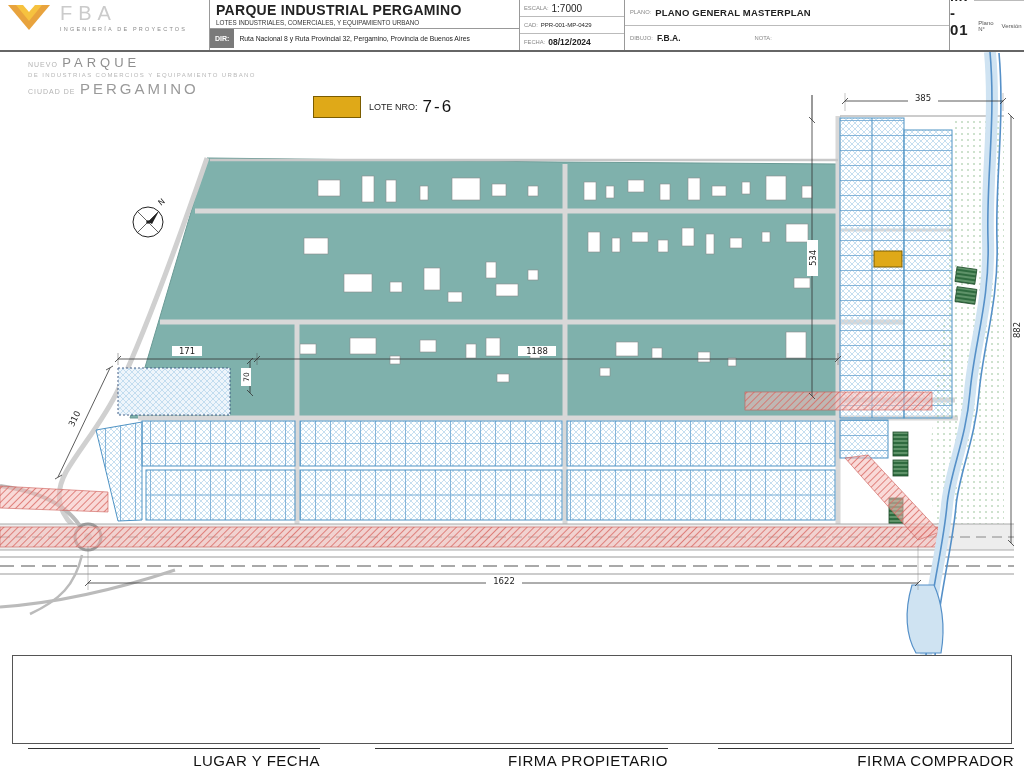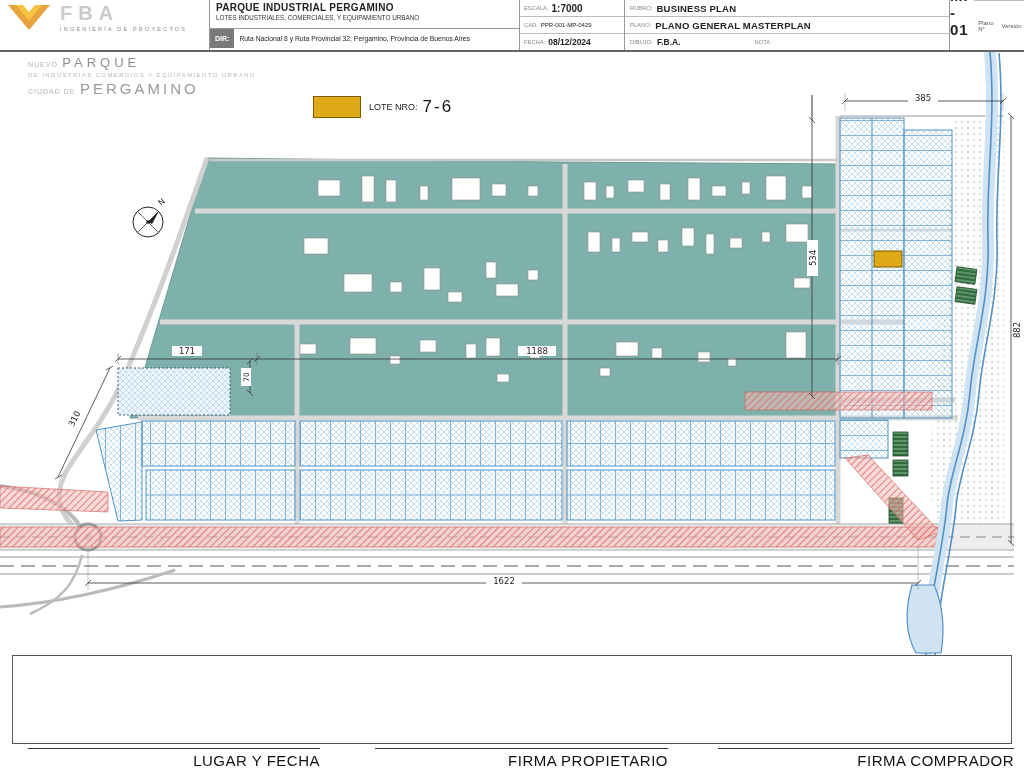--- a/index.html
+++ b/index.html
@@ -5,35 +5,35 @@
   html,body{margin:0;padding:0}
   body{width:1024px;height:768px;position:relative;overflow:hidden;background:#fff;
        font-family:"Liberation Sans",sans-serif;color:#222}
 
   
   .titleblock{position:absolute;top:0;left:0;width:1024px;height:50px;display:flex;
               border-bottom:2px solid #666;background:#fff;z-index:5}
   .tb-cell{border-right:1px solid #999;height:100%;position:relative;box-sizing:border-box}
   .tb-logo{width:210px;display:flex;align-items:flex-start;padding:3px 6px;gap:8px}
   .logo-mark{width:46px;height:30px}
-  .logo-brand{font-size:20px;letter-spacing:6px;color:#cbcbcb;font-weight:bold;line-height:20px}
+  .logo-brand{font-size:20px;letter-spacing:6px;color:#cbcbcb;font-weight:normal;line-height:20px}
   .logo-tagline{font-size:5.5px;letter-spacing:2.2px;color:#8a8a8a;margin-top:3px}
   .tb-title{width:310px;display:flex;flex-direction:column}
   .tb-title-top{height:29px;padding:2px 6px;border-bottom:1px solid #999;box-sizing:border-box}
-  .proj-title{font-size:10px;font-weight:bold;letter-spacing:.3px}
+  .proj-title{font-size:14px;font-weight:bold;letter-spacing:.3px}
   .proj-sub{font-size:6.3px;color:#333;margin-top:1px}
   .tb-title-dir{height:19px;display:flex;align-items:stretch}
   .dir-label{background:#7a7a7a;color:#fff;font-size:7px;font-weight:bold;padding:0 5px;
              display:flex;align-items:center;margin-right:5px}
   .dir-value{font-size:6.8px;color:#222;align-self:center}
   .tb-meta{width:105px;display:flex;flex-direction:column}
   .meta-row{flex:1;display:flex;align-items:center;padding:0 4px;border-bottom:1px solid #bbb;gap:3px;box-sizing:border-box}
   .meta-row:last-child{border-bottom:none}
   .lbl{font-size:5.8px;color:#888;white-space:nowrap}
-  .val-strong{font-size:10px;font-weight:bold}
+  .val-strong{font-size:10px;font-weight:normal}
   .val-tiny{font-size:6px}
   .val-med{font-size:8.5px;font-weight:bold}
   .tb-rubro{width:325px;display:flex;flex-direction:column}
   .rubro-row{flex:1;display:flex;align-items:center;gap:4px;padding:0 5px;border-bottom:1px solid #bbb;box-sizing:border-box}
   .rubro-row:last-child{border-bottom:none}
   .val-plan{font-size:9.5px;font-weight:bold;letter-spacing:.2px}
   .nota-group{margin-left:70px;display:flex;gap:3px;align-items:center}
   .tb-code{width:74px;border-right:none;display:flex;flex-direction:row}
   .code-main{font-size:15px;font-weight:bold;letter-spacing:1px;height:24px;display:flex;
              align-items:center;justify-content:center}
@@ -98,24 +98,20 @@
       <span class="lbl">CAD:</span>
       <span class="val-tiny">PPR-001-MP-0429</span>
     </div>
     <div class="meta-row">
       <span class="lbl">FECHA:</span>
       <span class="val-med">08/12/2024</span>
     </div>
   </div>
 
   <div class="tb-cell tb-rubro">
-    <div class="rubro-row">
-      <span class="lbl">RUBRO:</span>
-      <span class="val-plan">BUSINESS PLAN</span>
-    </div>
     <div class="rubro-row">
       <span class="lbl">PLANO:</span>
       <span class="val-plan">PLANO GENERAL MASTERPLAN</span>
     </div>
     <div class="rubro-row">
       <span class="lbl">DIBUJO:</span>
       <span class="val-med">F.B.A.</span>
       <span class="nota-group">
         <span class="lbl">NOTA:</span>
       </span>

